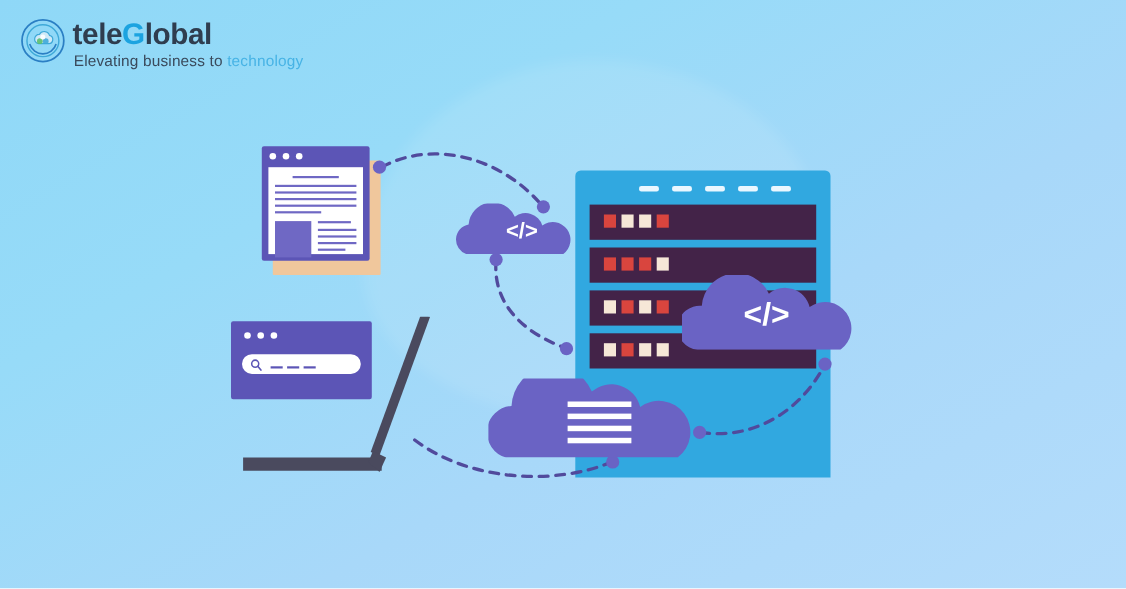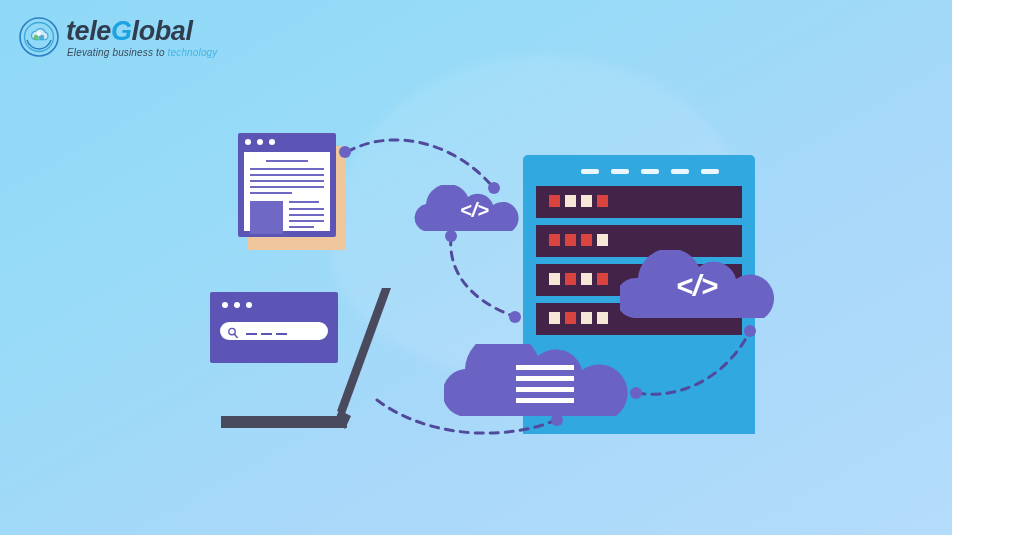--- a/index.html
+++ b/index.html
@@ -6,25 +6,24 @@
   html, body {
     margin: 0;
     padding: 0;
     background: #ffffff;
   }
   body {
     font-family: "Liberation Sans", sans-serif;
   }
   #canvas {
     position: relative;
-    width: 952px;
+    width: 1024px;
     height: 535px;
     overflow: hidden;
     background: linear-gradient(150deg, #8fd8f7 0%, #97dbf8 30%, #a8d8f9 62%, #b4dcfb 100%);
-    font-style: italic;
   }
   
   .bg-blob {
     position: absolute;
     left: 330px;
     top: 55px;
     width: 420px;
     height: 330px;
     border-radius: 50% 50% 46% 54% / 58% 52% 48% 42%;
     background: rgba(255,255,255,0.10);
@@ -56,21 +55,21 @@
     font-size: 27px;
     font-weight: bold;
     letter-spacing: -0.4px;
     color: #2f3d4f;
   }
   .logo-word .hl { color: #1ca3e0; }
   .logo-tag {
     position: absolute;
     left: 49px;
     top: 37px;
-    font-size: 10px;
+    font-size: 14px;
     letter-spacing: 0.15px;
     color: #3a4a5c;
     white-space: nowrap;
   }
   .logo-tag .hl { color: #47b3e5; }
 
   
   .abs { position: absolute; }
 
   

